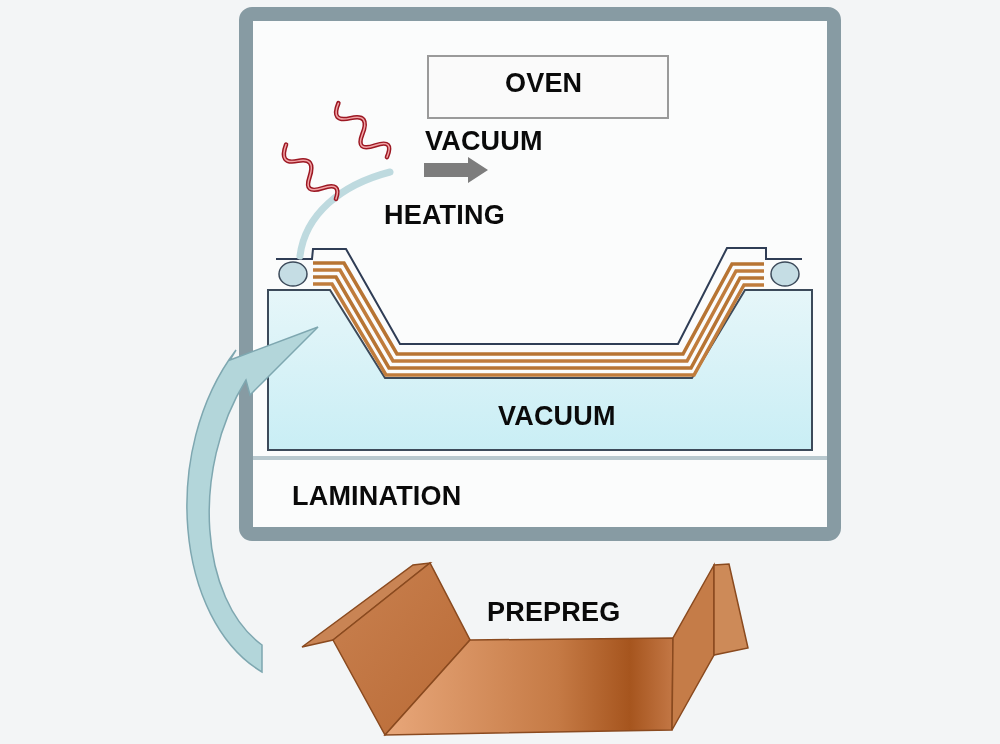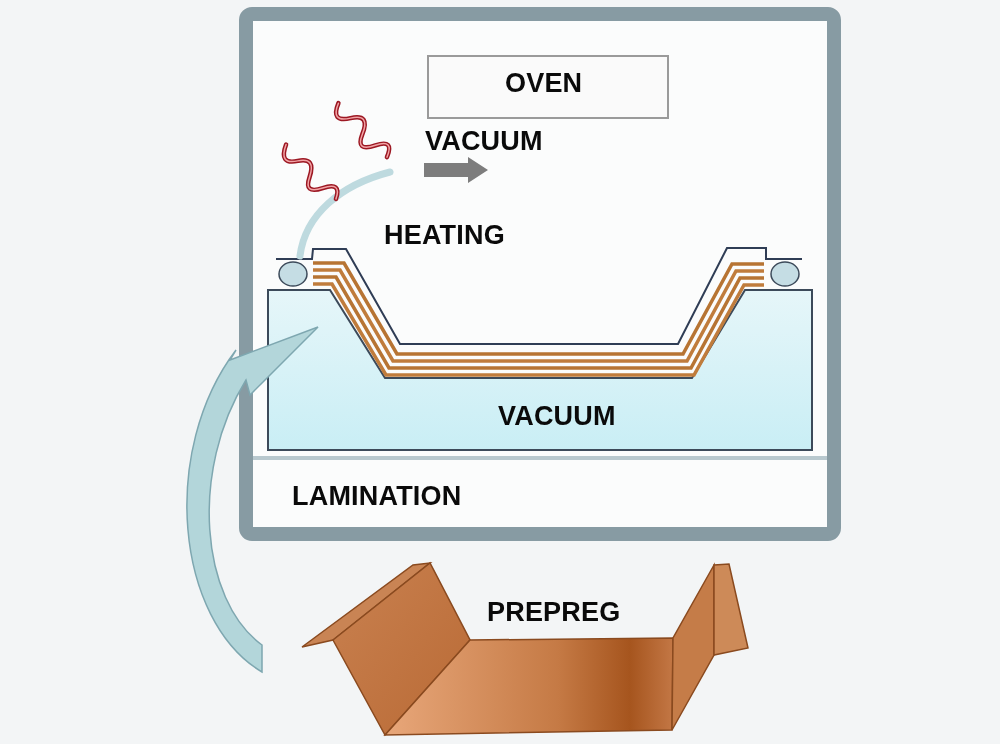--- a/index.html
+++ b/index.html
@@ -65,16 +65,16 @@
     <path d="M302 647 L413 565 L430 563 L333 640 Z" fill="#c98454" stroke="#8a4a1f" stroke-width="1.5"></path>
     <path d="M333 640 L430 563 L470 640 L385 735 Z" fill="url(#wallGrad)" stroke="#8a4a1f" stroke-width="1.5"></path>
     <path d="M385 735 L470 640 L673 638 L672 730 Z" fill="url(#baseGrad)" stroke="#8a4a1f" stroke-width="1.5"></path>
     <path d="M672 730 L673 638 L714 565 L714 655 Z" fill="#c57c48" stroke="#8a4a1f" stroke-width="1.5"></path>
     <path d="M714 565 L729 564 L748 648 L714 655 Z" fill="#cd8a58" stroke="#8a4a1f" stroke-width="1.5"></path>
   </g>
 </svg>
 
 <div class="lbl" style="left:505px; top:68px;">OVEN</div>
 <div class="lbl" style="left:425px; top:126px;">VACUUM</div>
-<div class="lbl" style="left:384px; top:220px;text-align:center;">HEATING</div>
+<div class="lbl" style="left:384px; top:200px;text-align:center;">HEATING</div>
 <div class="lbl" style="left:498px; top:401px;">VACUUM</div>
 <div class="lbl" style="left:292px; top:481px;">LAMINATION</div>
 <div class="lbl" style="left:487px; top:597px;text-align:center;">PREPREG</div>
 
 </body></html>

